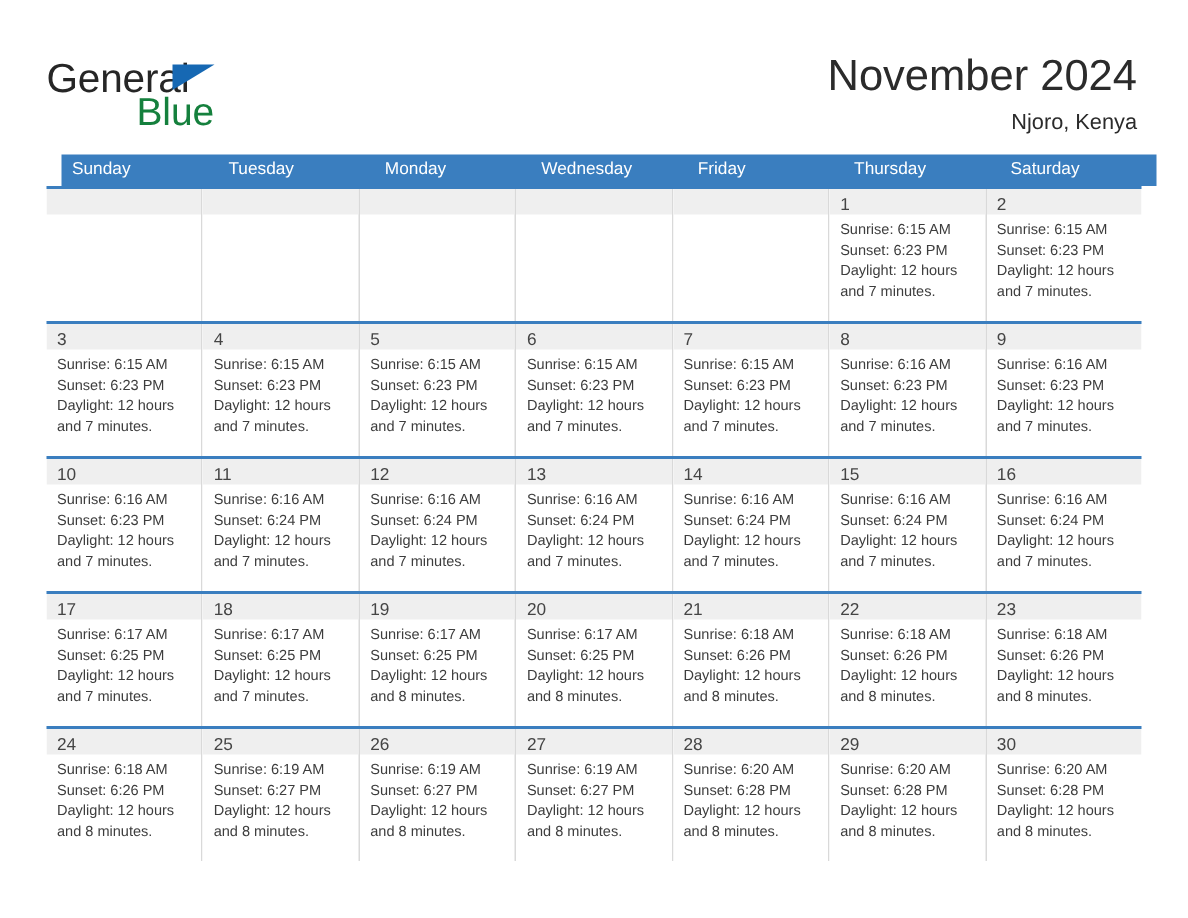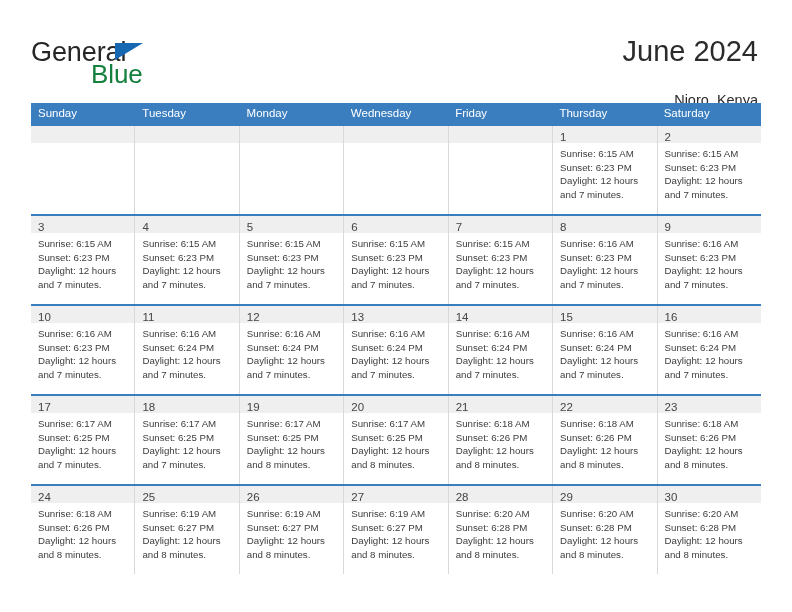--- a/index.html
+++ b/index.html
@@ -71,36 +71,37 @@
   .cal-title {
     font-size: 29px;
     color: #2b2b2b;
     line-height: 34px;
     white-space: nowrap;
   }
   .cal-subtitle {
     font-size: 14.5px;
     color: #2b2b2b;
     line-height: 20px;
-    margin-top: 22px;
+    margin-top: 4px;
     white-space: nowrap;
   }
 
   
   .calendar {
     position: absolute;
     left: 31px;
     top: 103px;
     width: 730px;
   }
   .dow-row {
     display: flex;
     width: 730px;
     height: 21px;
     background: #3a7ebf;
+    margin-left: 10px;
   }
   .dow-cell {
     flex: 1 1 0;
     box-sizing: border-box;
     padding: 3px 0 0 7px;
     font-size: 11.5px;
     color: #ffffff;
     line-height: 15px;
     overflow: hidden;
     white-space: nowrap;
@@ -160,21 +161,21 @@
 
   <div class="header">
 
     <div class="logo">
       <span class="logo-general">General</span>
       <span class="logo-triangle"></span>
       <span class="logo-blue">Blue</span>
     </div>
 
     <div class="title-block">
-      <div class="cal-title">June 2024</div>
+      <div class="cal-title">November 2024</div>
       <div class="cal-subtitle">Njoro, Kenya</div>
     </div>
 
   </div>
 
   <div class="calendar">
 
     <div class="dow-row">
       <div class="dow-cell">Sunday</div>
       <div class="dow-cell">Tuesday</div>

